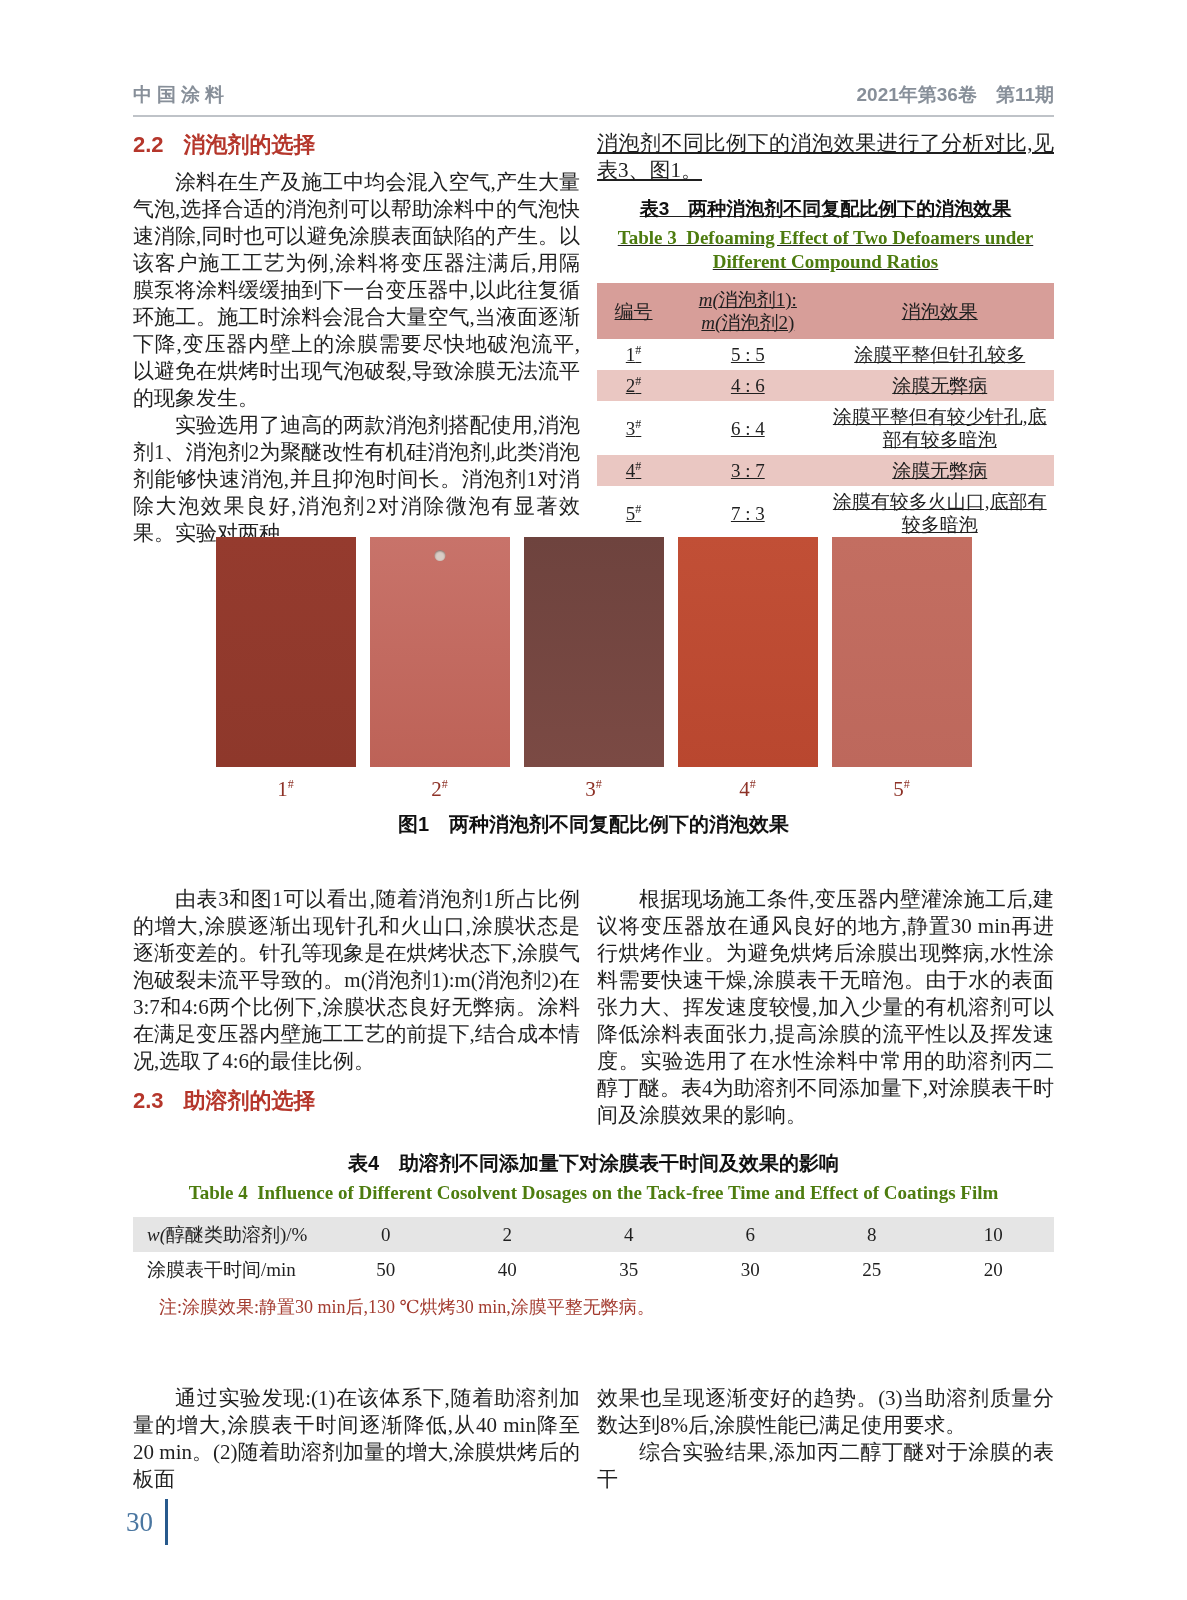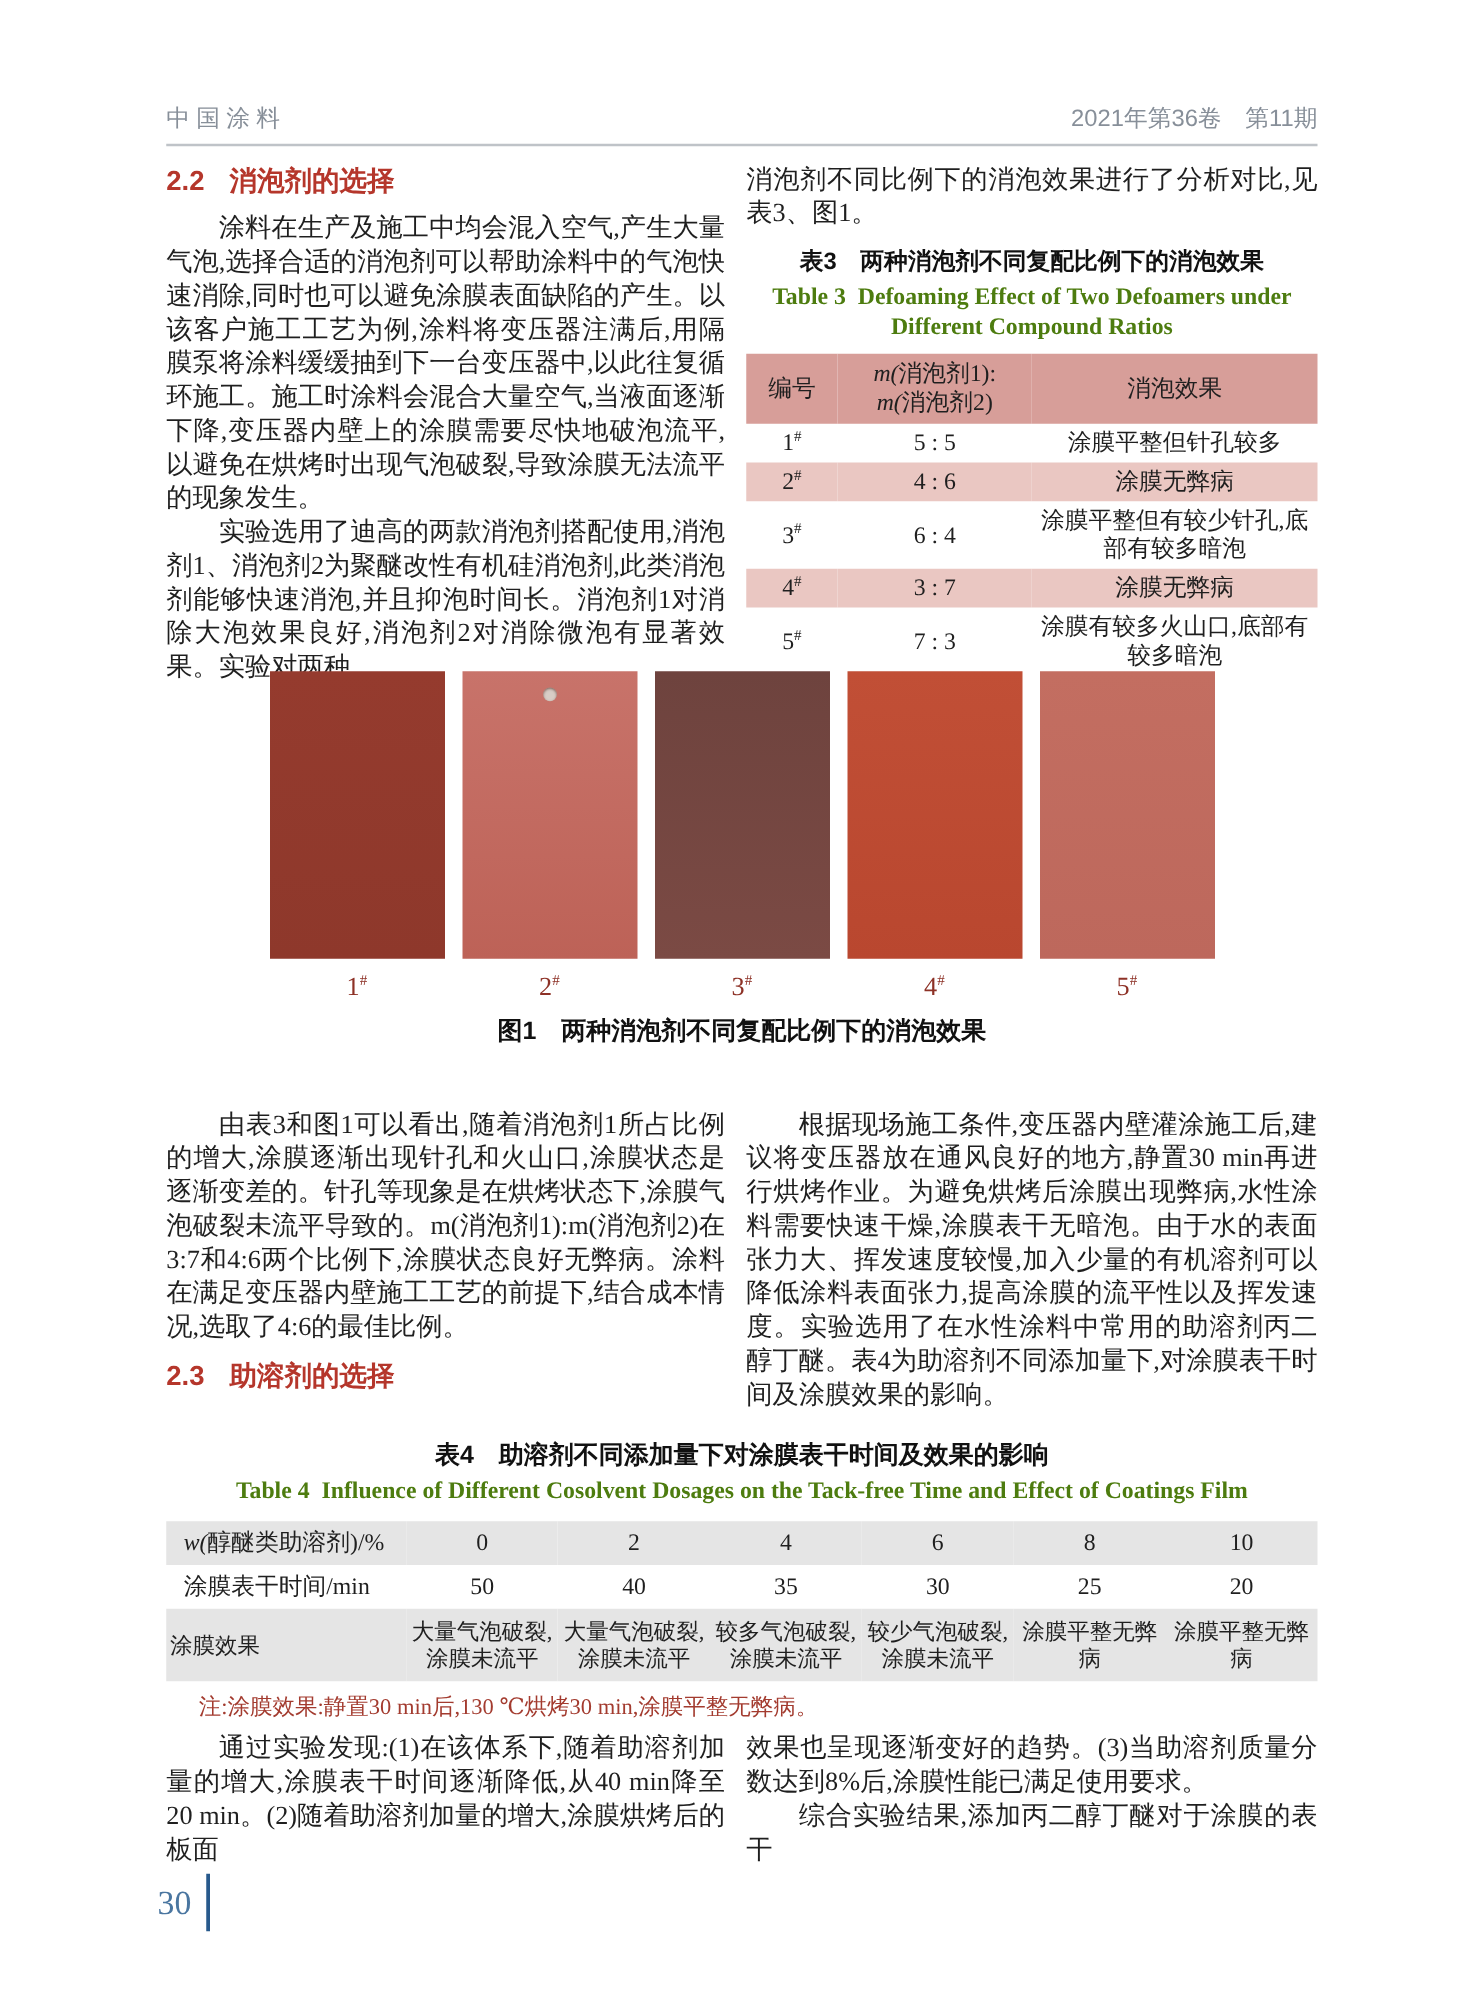--- a/index.html
+++ b/index.html
@@ -4,27 +4,27 @@
 <style>
   html,body{margin:0;padding:0;background:#ffffff;}
   .page{position:relative;width:1187px;height:1600px;background:#ffffff;overflow:hidden;
         font-family:"Liberation Serif","DejaVu Serif",serif;color:#1f1f1f;}
 
   
   .pg-header{position:absolute;left:133px;top:82px;width:921px;display:flex;
              justify-content:space-between;align-items:flex-end;
              border-bottom:2px solid #bfc3c8;padding-bottom:7px;
              font-family:"Liberation Sans","DejaVu Sans",sans-serif;
-             font-size:19px;color:#878f99;}
+             font-size:19px;color:#878f99;font-weight:bold;}
   .pg-header .journal{letter-spacing:5px;}
 
   
   .col{position:absolute;width:447px;}
   .col-left{left:133px;top:130px;}
-  .col-right{left:597px;top:130px;width:457px;}
+  .col-right{left:597px;top:130px;width:457px;text-decoration:underline;}
   .body-p{margin:0;font-size:21px;line-height:27px;text-align:justify;text-indent:2em;}
   .body-p.noindent{text-indent:0;}
   .sec-heading{display:flex;gap:20px;align-items:baseline;margin:0 0 9px 0;
                font-family:"Liberation Sans","DejaVu Sans",sans-serif;
                font-weight:bold;font-size:22px;color:#b5362b;}
 
   
   .cap-zh{text-align:center;font-family:"Liberation Sans","DejaVu Sans",sans-serif;
           font-weight:bold;font-size:19px;margin-top:12px;color:#111;}
   .cap-en{text-align:center;font-weight:bold;font-size:19px;line-height:24px;margin-top:4px;color:#4d7c0f;}
@@ -194,29 +194,20 @@
         </tr>
         <tr>
           <td class="lab">涂膜表干时间/min</td>
           <td>50</td>
           <td>40</td>
           <td>35</td>
           <td>30</td>
           <td>25</td>
           <td>20</td>
         </tr>
-        <tr class="pink r3">
-          <td class="lab">涂膜效果</td>
-          <td>大量气泡破裂,涂膜未流平</td>
-          <td>大量气泡破裂,涂膜未流平</td>
-          <td>较多气泡破裂,涂膜未流平</td>
-          <td>较少气泡破裂,涂膜未流平</td>
-          <td>涂膜平整无弊病</td>
-          <td>涂膜平整无弊病</td>
-        </tr>
       </tbody>
     </table>
     <div class="t4-note">注:涂膜效果:静置30 min后,130 ℃烘烤30 min,涂膜平整无弊病。</div>
   </div>
 
   <div class="bottom-left">
     <p class="body-p">通过实验发现:(1)在该体系下,随着助溶剂加量的增大,涂膜表干时间逐渐降低,从40 min降至20 min。(2)随着助溶剂加量的增大,涂膜烘烤后的板面</p>
   </div>
   <div class="bottom-right">
     <p class="body-p noindent">效果也呈现逐渐变好的趋势。(3)当助溶剂质量分数达到8%后,涂膜性能已满足使用要求。</p>

